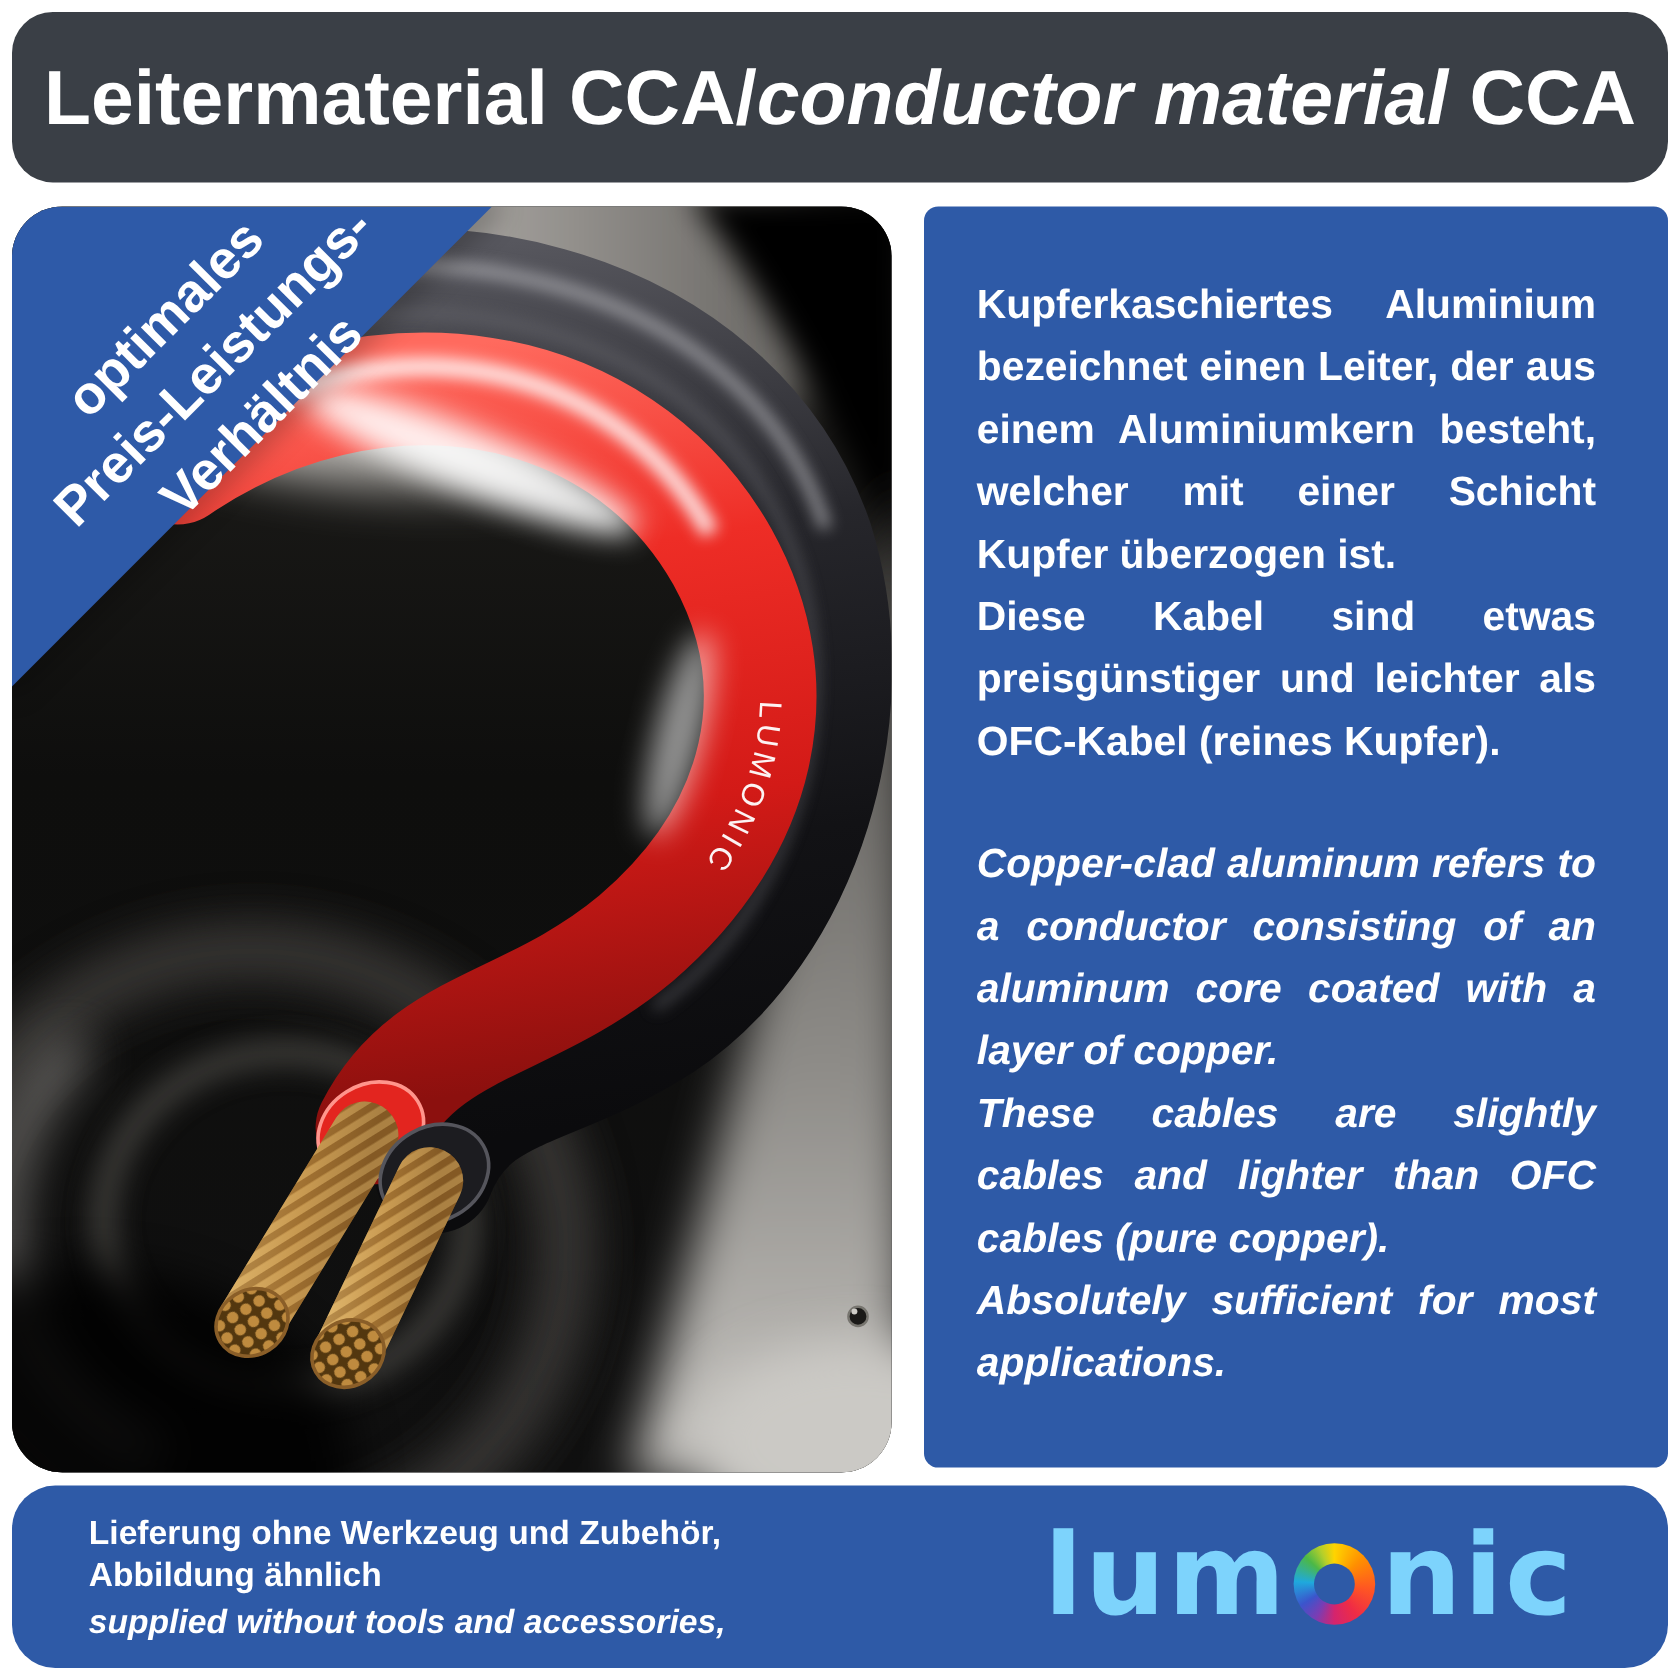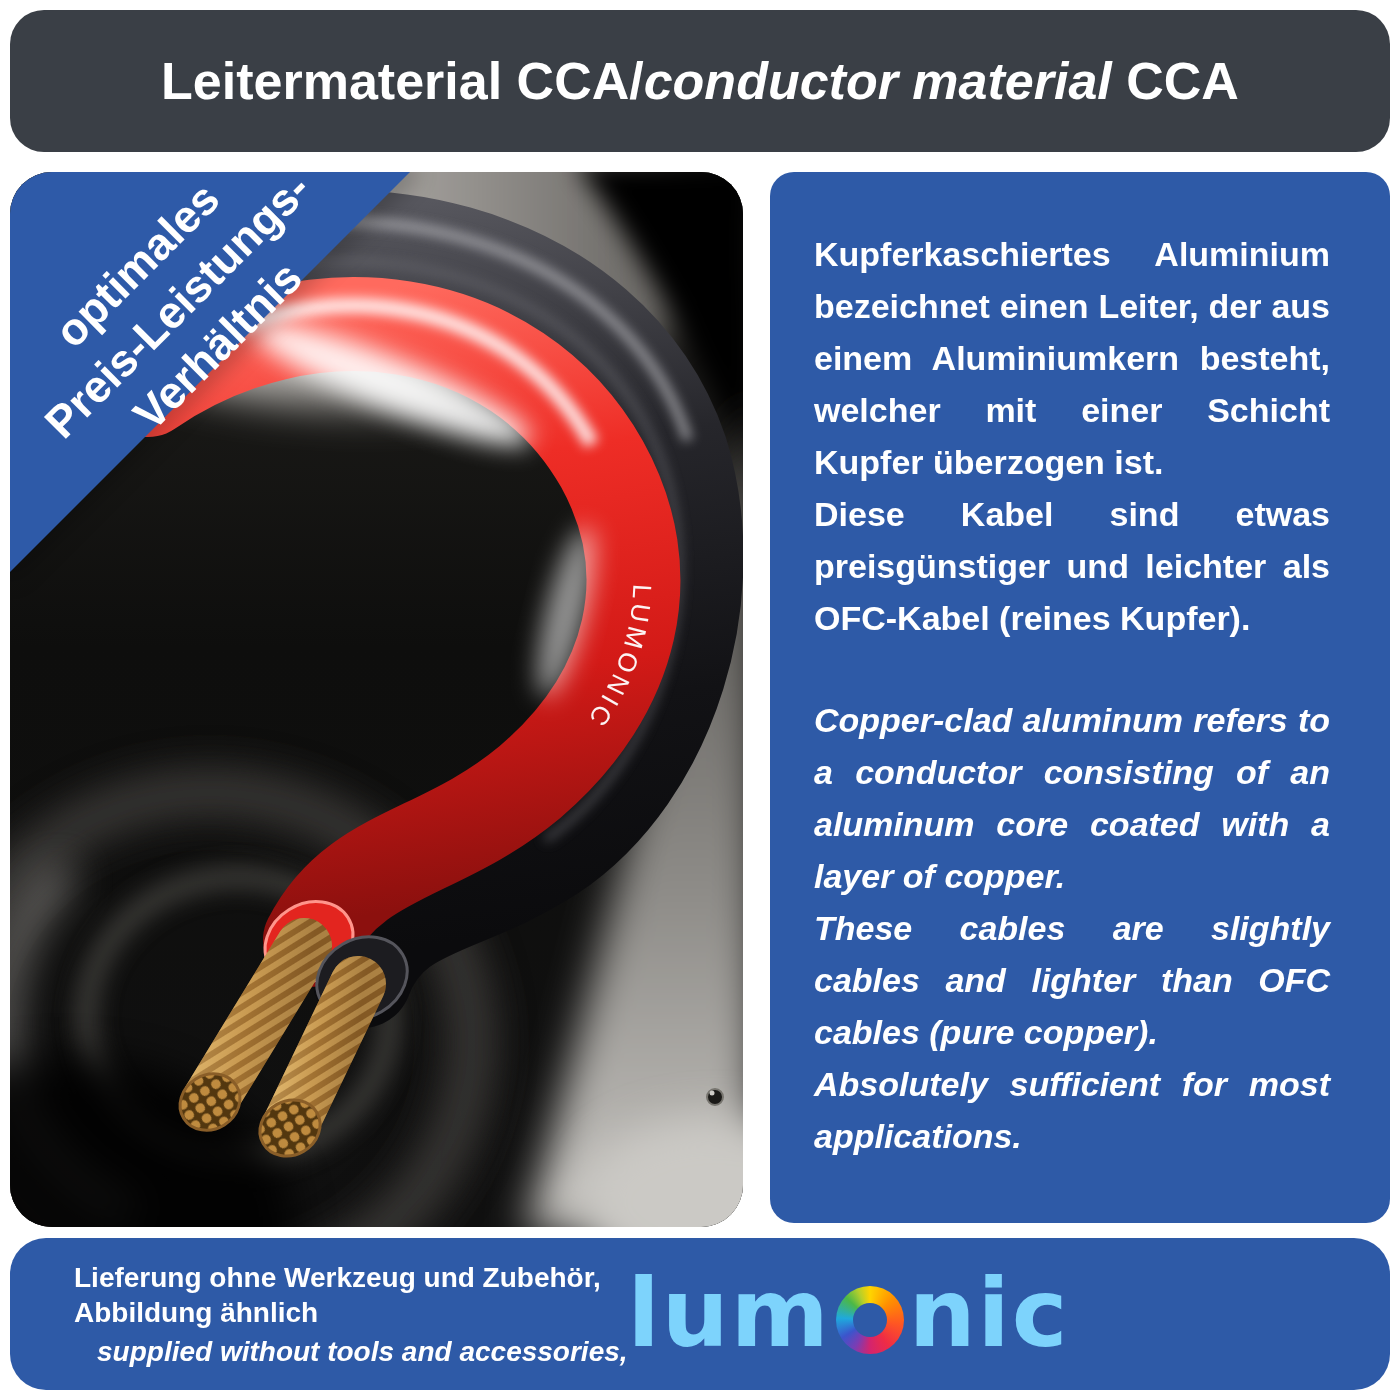--- a/index.html
+++ b/index.html
@@ -1,38 +1,38 @@
 <!DOCTYPE html>
 <html><head>
 <meta charset="utf-8">
 <style>
   html,body{margin:0;padding:0;background:#ffffff;}
   .page{position:relative;width:1400px;height:1400px;background:#ffffff;overflow:hidden;
         font-family:"Liberation Sans", sans-serif;}
   
   .header{position:absolute;left:10px;top:10px;width:1380px;height:142px;
           background:#3a3f46;border-radius:34px;display:flex;align-items:center;justify-content:center;}
-  .header h1{margin:0;color:#ffffff;font-size:52px;font-weight:700;letter-spacing:0;white-space:nowrap;}
+  .header h1{margin:0;color:#ffffff;font-size:64px;font-weight:700;letter-spacing:0;white-space:nowrap;}
   .header h1 em{font-style:italic;font-weight:700;}
   
   .photo{position:absolute;left:10px;top:172px;width:733px;height:1055px;border-radius:42px;
          overflow:hidden;background:#0d0d0c;}
   .photo svg{display:block;}
   
   .info{position:absolute;left:770px;top:172px;width:620px;height:1051px;background:#2e5aa7;
-        border-radius:24px;box-sizing:border-box;padding:56px 60px 40px 44px;color:#ffffff;}
+        border-radius:12px;box-sizing:border-box;padding:56px 60px 40px 44px;color:#ffffff;}
   .info p{margin:0;font-size:34px;line-height:52px;font-weight:700;text-align:justify;}
   .info .gap{height:50px;}
   .info p.en{font-style:italic;}
   
   .footer{position:absolute;left:10px;top:1238px;width:1380px;height:152px;background:#2e5aa7;
-          border-radius:36px;display:flex;align-items:center;justify-content:flex-start;box-sizing:border-box;
+          border-radius:36px;display:flex;align-items:center;justify-content:space-between;box-sizing:border-box;
           padding:0 78px 0 64px;}
   .notes{color:#ffffff;font-weight:700;font-size:28px;line-height:35px;}
-  .notes .en{font-style:italic;margin-top:4px;margin-left:23px;}
+  .notes .en{font-style:italic;margin-top:4px;}
   .logo{display:flex;align-items:center;color:#7dd3fc;font-family:"DejaVu Sans", sans-serif;
         font-weight:700;font-size:94px;letter-spacing:2px;line-height:1;}
   .logo .ring{position:relative;width:68px;height:68px;border-radius:50%;margin:0 5px;top:6px;
         background:conic-gradient(#ffd400,#ff9000 13%,#ff5722 27%,#ef2c45 40%,#d4246e 50%,#7a3db4 58%,#3b55cc 66%,#1fa9dd 76%,#4cb847 87%,#b5cf2b 94%,#ffd400);}
   .logo .ring::after{content:"";position:absolute;left:17px;top:17px;width:34px;height:34px;border-radius:50%;
         background:#2e5aa7;}
 </style>
 </head>
 <body>
 

